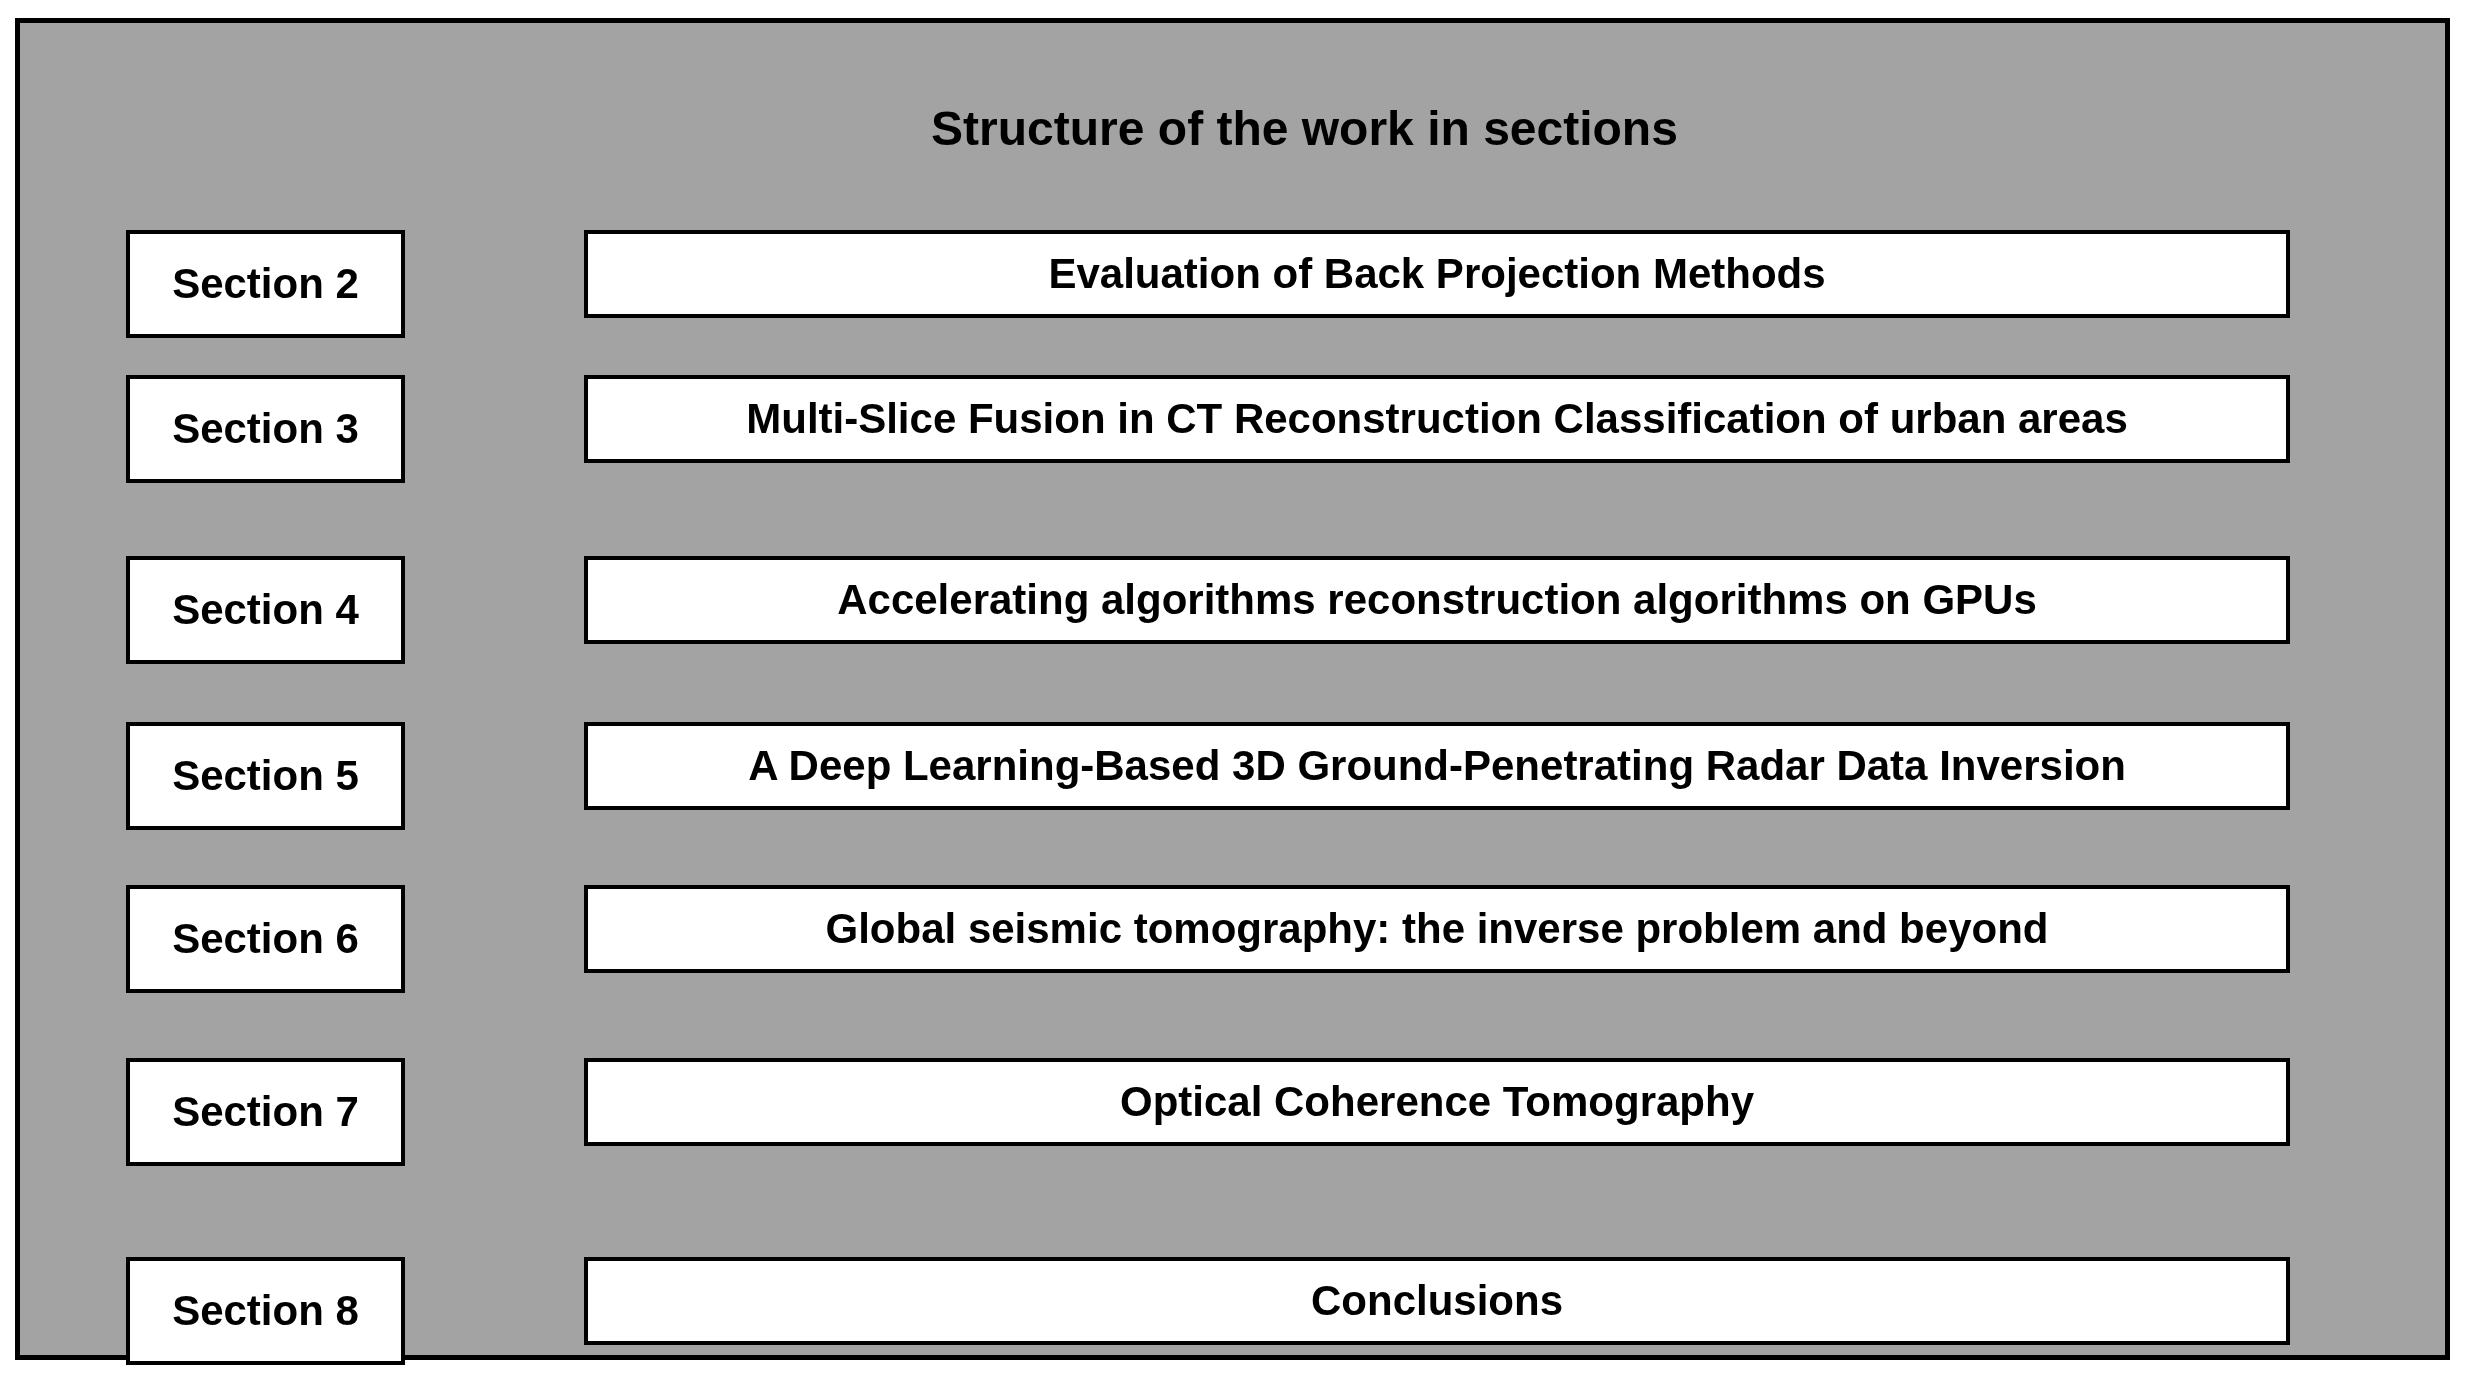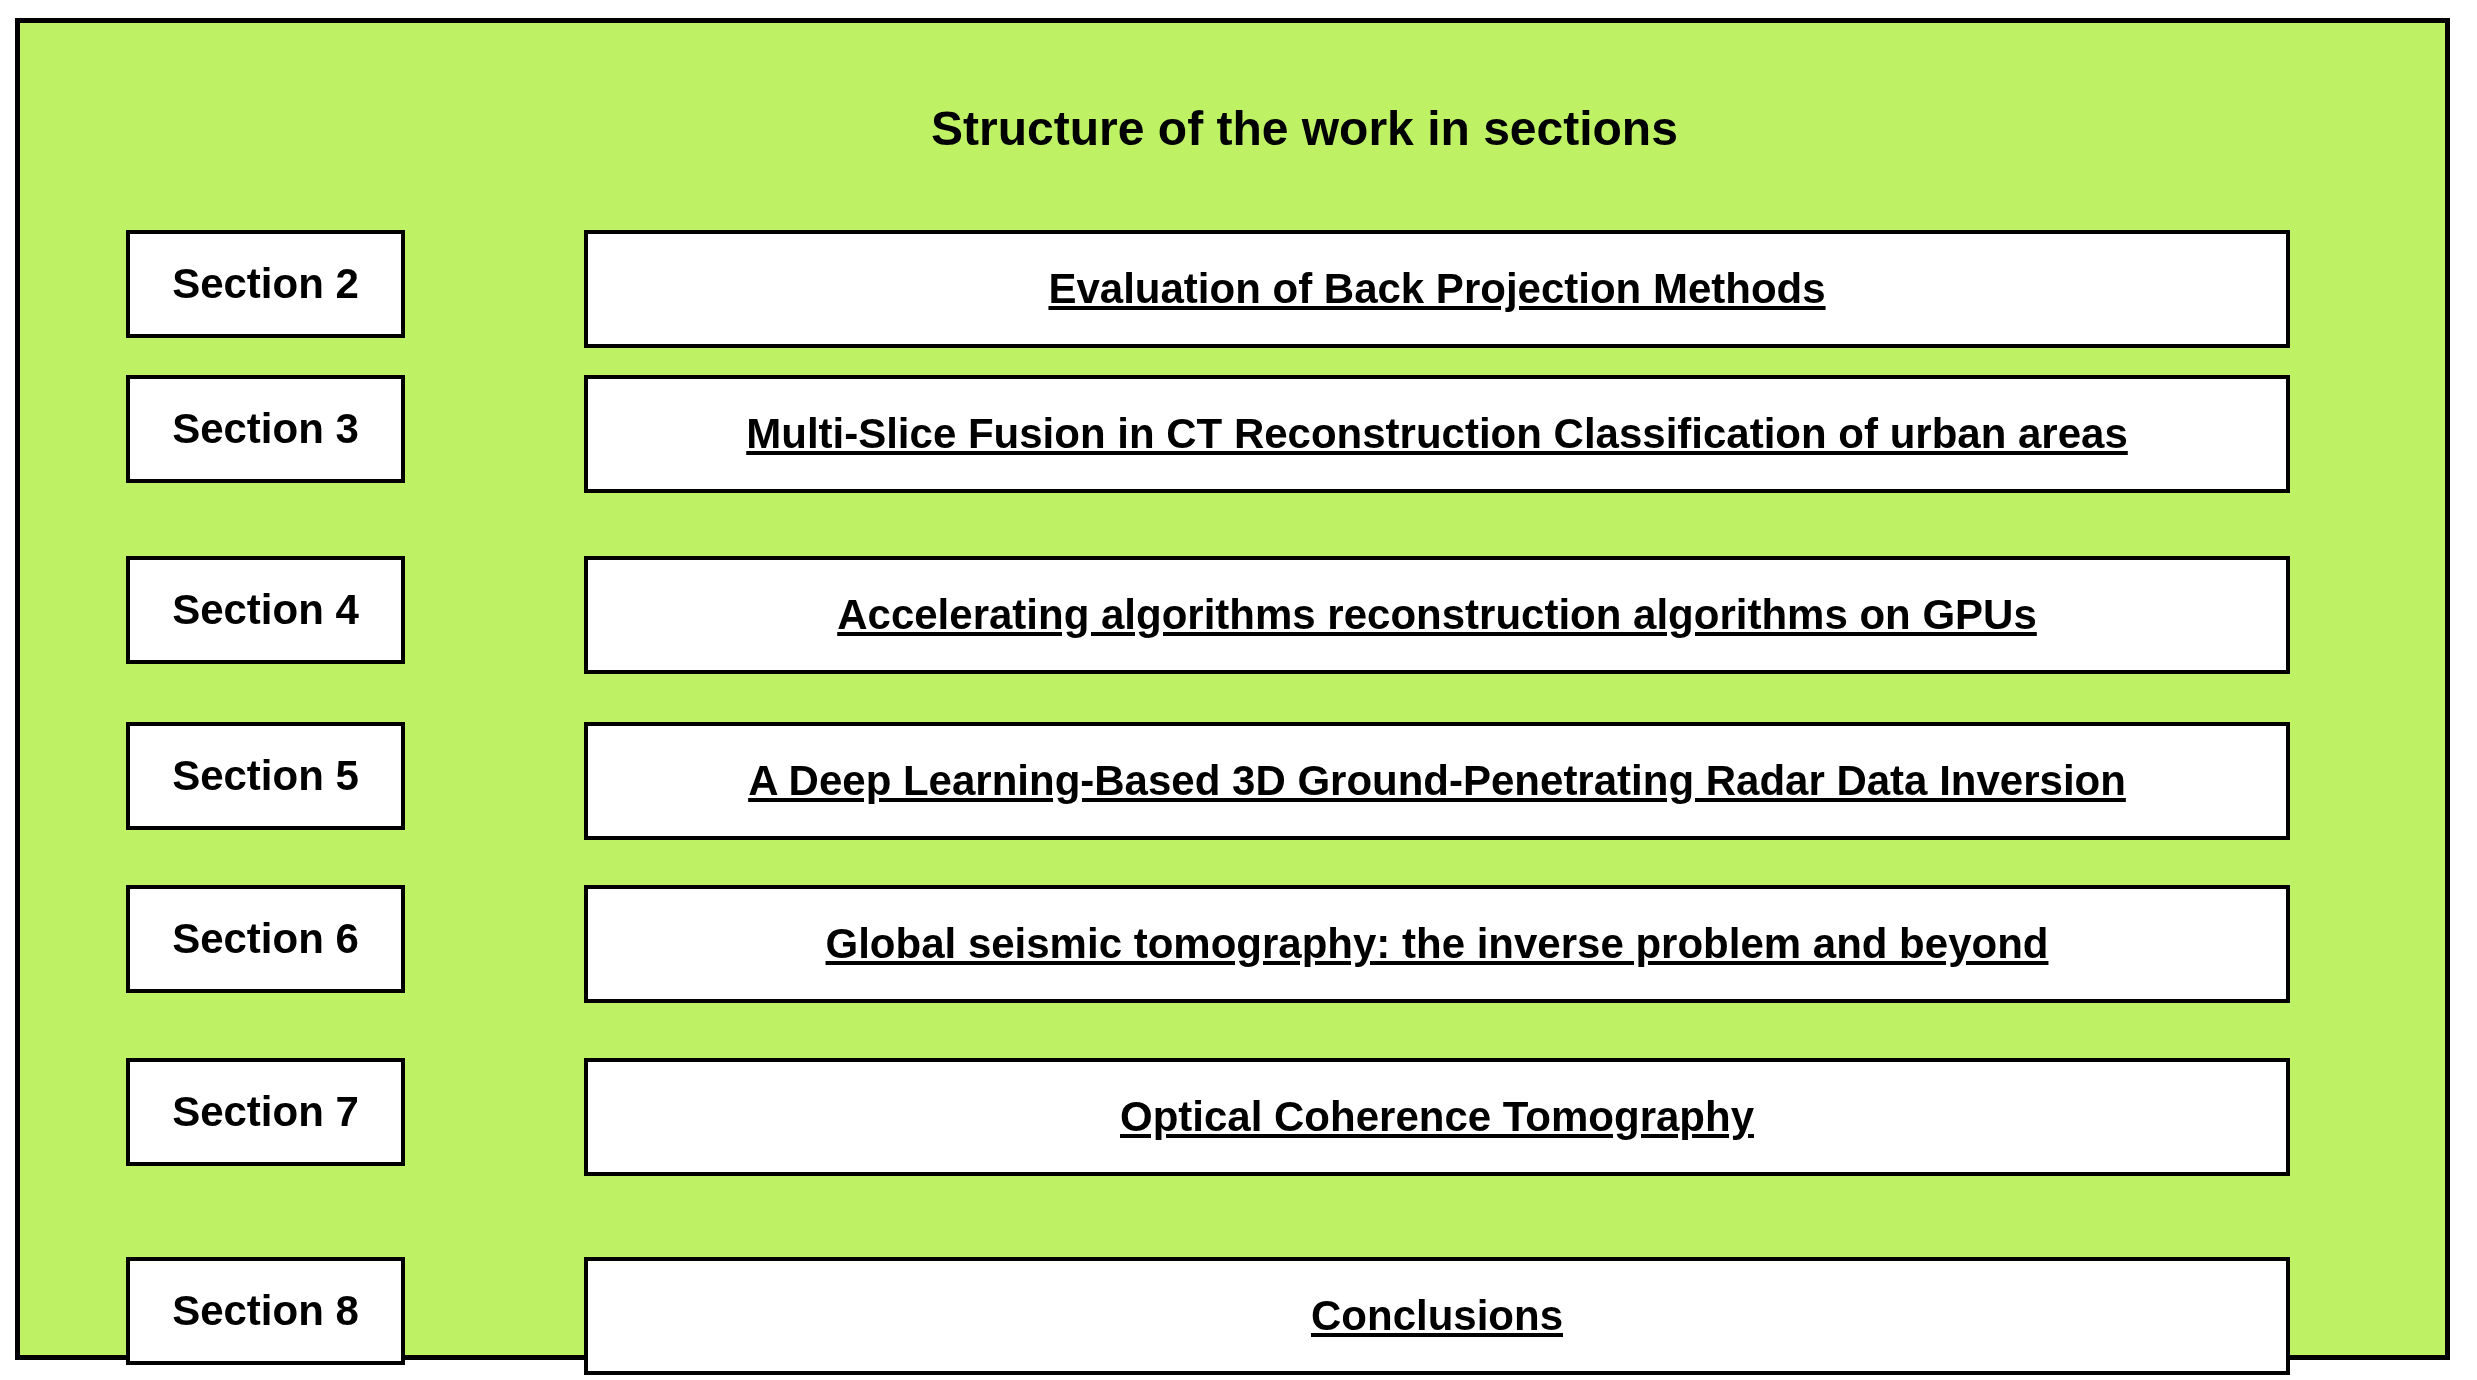--- a/index.html
+++ b/index.html
@@ -16,21 +16,21 @@
     overflow: hidden;
   }
   .frame {
     position: absolute;
     left: 15px;
     top: 18px;
     width: 2435px;
     height: 1342px;
     border: 5px solid #000000;
     box-sizing: border-box;
-    background: #bef264;
+    background: #a3a3a3;
   }
   .title {
     position: absolute;
     top: 78px;
     left: 0;
     width: 100%;
     text-align: center;
     transform: translateX(72px);
     font-size: 48px;
     font-weight: bold;
@@ -64,31 +64,30 @@
     justify-content: center;
     font-size: 42px;
     font-weight: bold;
     white-space: nowrap;
   }
   .lblbox {
     position: absolute;
     left: 564px;
     top: 0;
     width: 1706px;
-    height: 118px;
+    height: 88px;
     border: 4px solid #000000;
     box-sizing: border-box;
     background: #ffffff;
     display: flex;
     align-items: center;
     justify-content: center;
     font-size: 42px;
     font-weight: bold;
     white-space: nowrap;
-    text-decoration: underline;
   }
 </style>
 </head>
 <body>
 
 <div class="frame">
 
   <div class="title">Structure of the work in sections</div>
 
   <div class="row r1">

